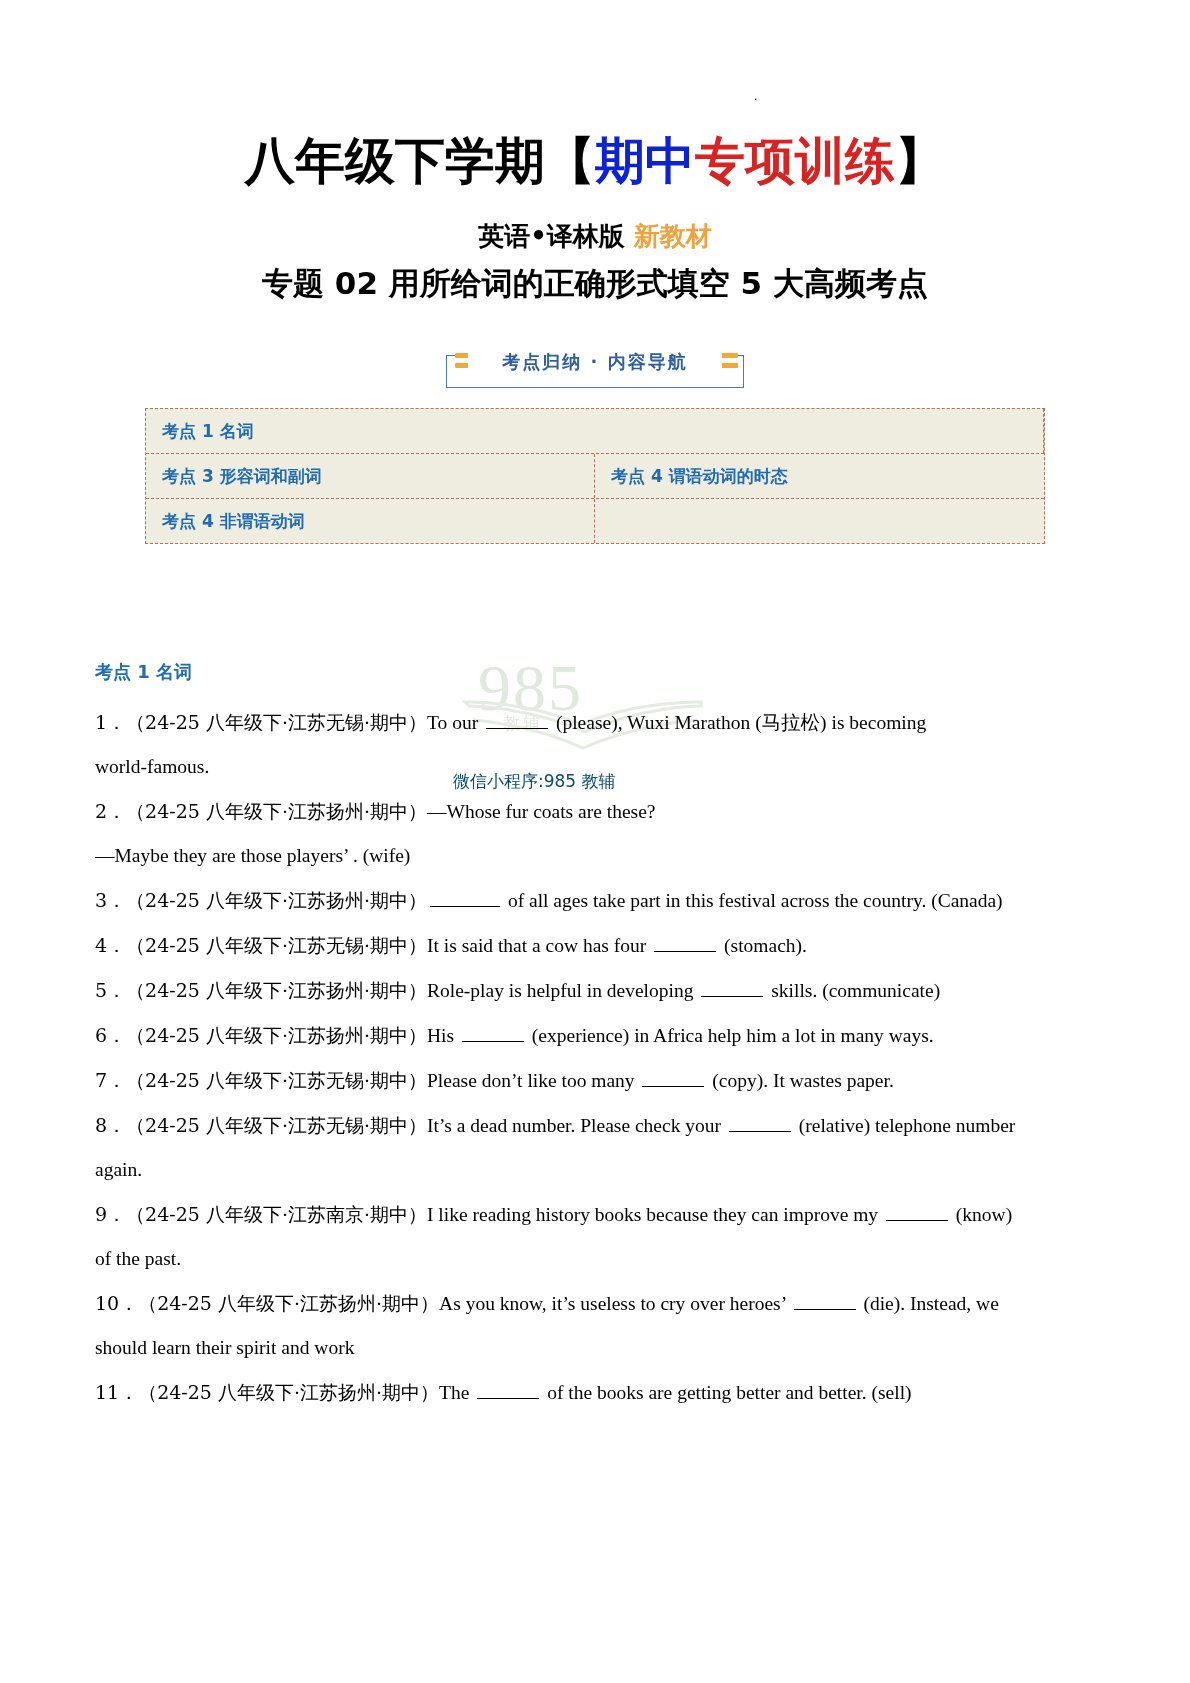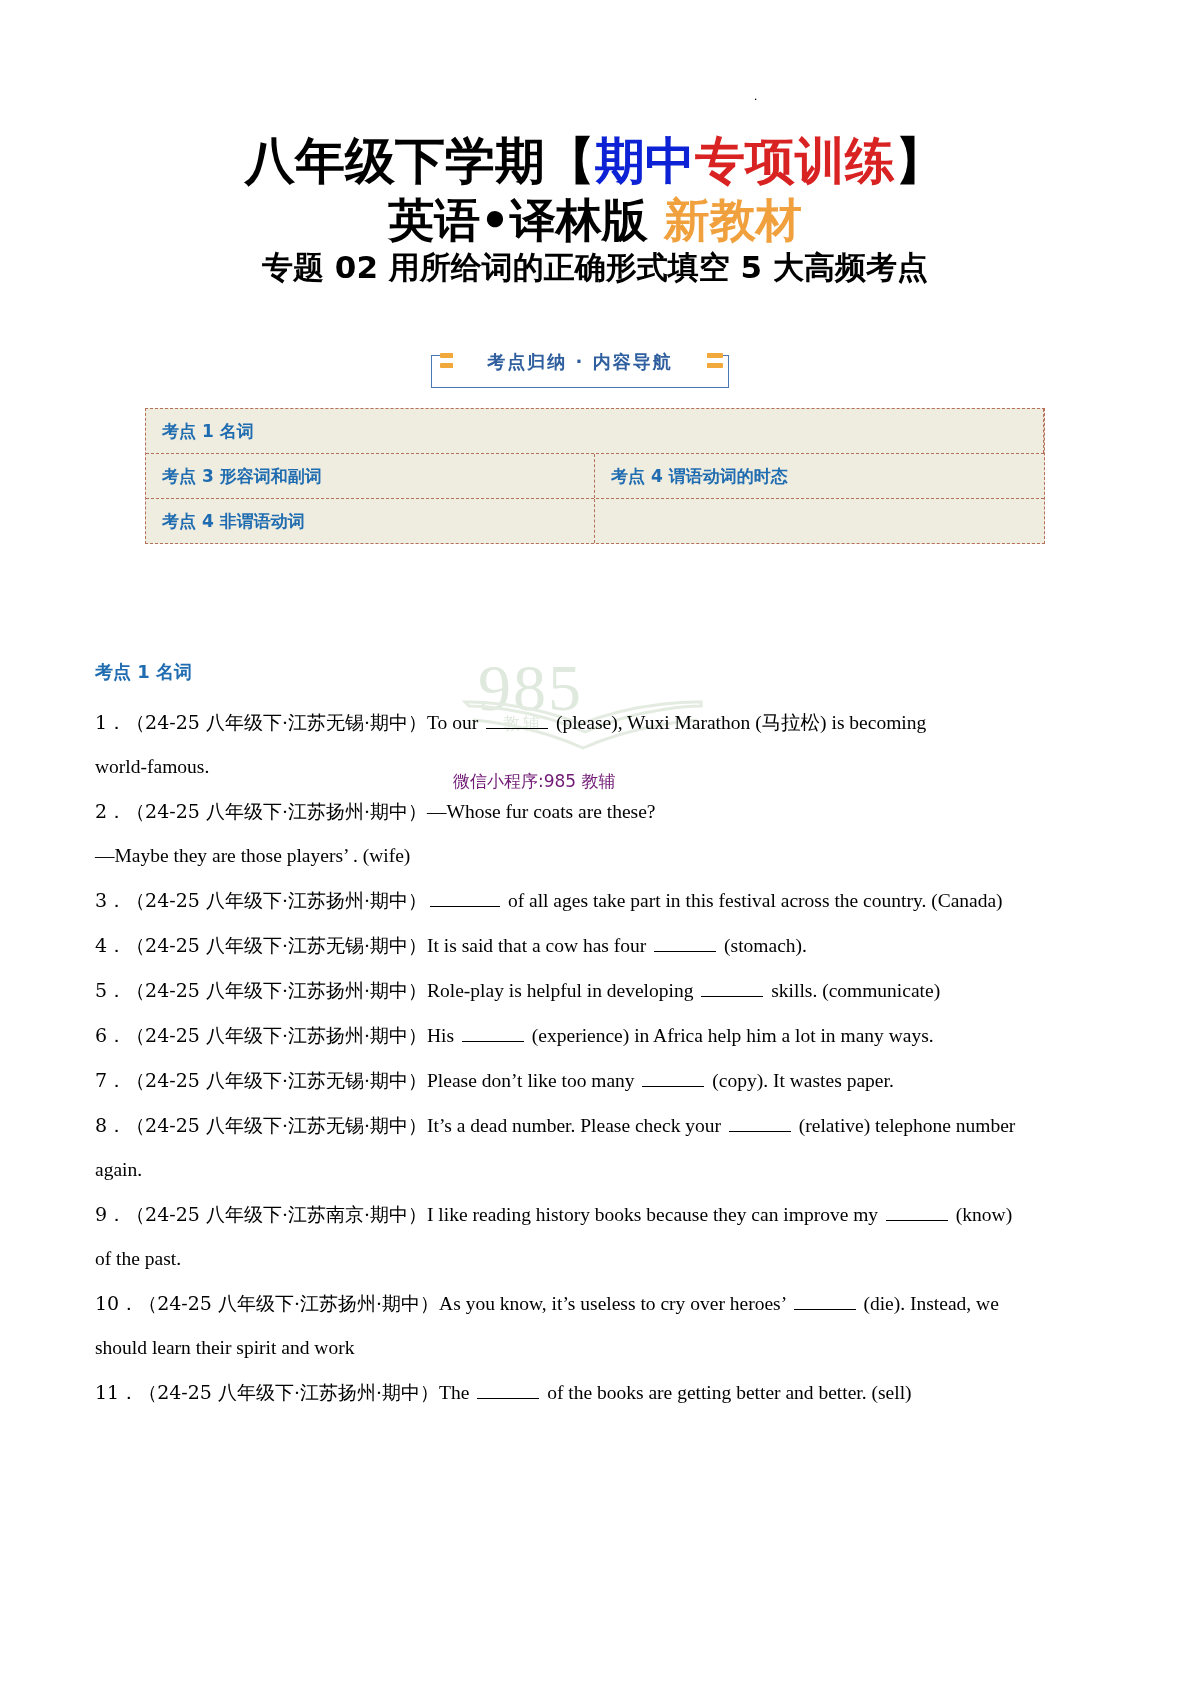--- a/index.html
+++ b/index.html
@@ -50,23 +50,23 @@
     letter-spacing: 0px;
     white-space: nowrap;
   }
   .title-line1 .t-black { color: #000000; }
   .title-line1 .t-blue  { color: #0c22d4; }
   .title-line1 .t-red   { color: #d92322; }
 
   .title-line2 {
     font-family: "DejaVu Sans", "Liberation Sans", sans-serif;
     font-weight: 900;
-    font-size: 46px;
+    font-size: 26px;
     line-height: 52px;
-    margin-top: 4px;
+    margin-top: 20px;
     white-space: nowrap;
   }
   .title-line2 .t-black  { color: #000000; }
   .title-line2 .t-orange { color: #f0a03c; }
 
   .title-line3 {
     font-family: "Liberation Serif", serif;
     font-weight: 700;
     font-size: 31px;
     line-height: 42px;
@@ -75,21 +75,21 @@
   }
   .title-line3 .cjk {
     font-family: "DejaVu Sans", "Liberation Sans", sans-serif;
     font-weight: 700;
   }
 
   
   .banner {
     position: absolute;
     width: 300px;
-    left: 431px;
+    left: 446px;
     height: 44px;
     text-align: center;
   }
   .banner .frame {
     position: absolute;
     left: 0;
     top: 10px;
     width: 298px;
     height: 33px;
     border: 1.6px solid #4a7ab5;
@@ -210,21 +210,21 @@
     top: 48px;
     width: 250px;
     height: 60px;
   }
   .wm-text2 {
     position: absolute;
     left: 453px;
     top: 770px;
     font-family: "DejaVu Sans", "Liberation Sans", sans-serif;
     font-size: 17px;
-    color: #701a75;
+    color: #0c4a6e;
     white-space: nowrap;
     pointer-events: none;
     user-select: none;
   }
 
   
   .questions {
     position: absolute;
     left: 95px;
     top: 700px;

